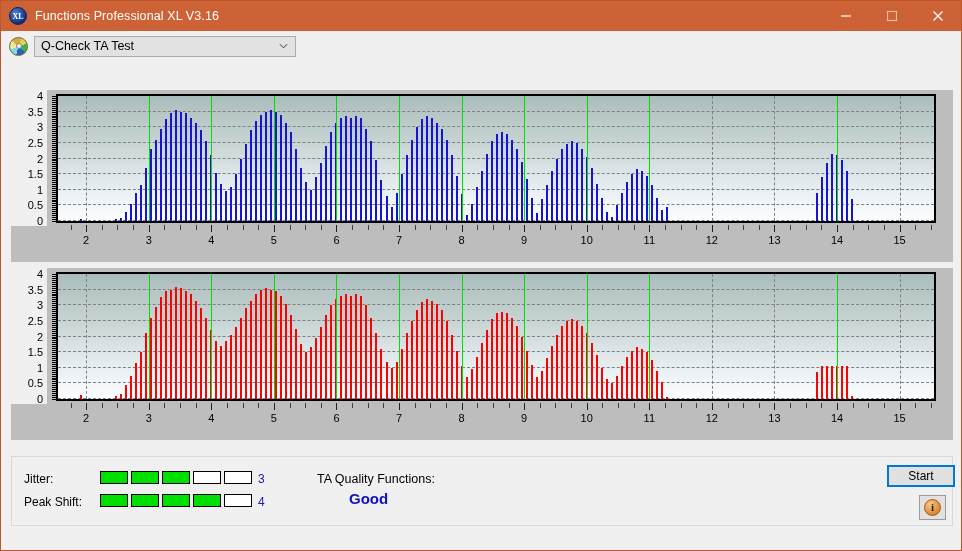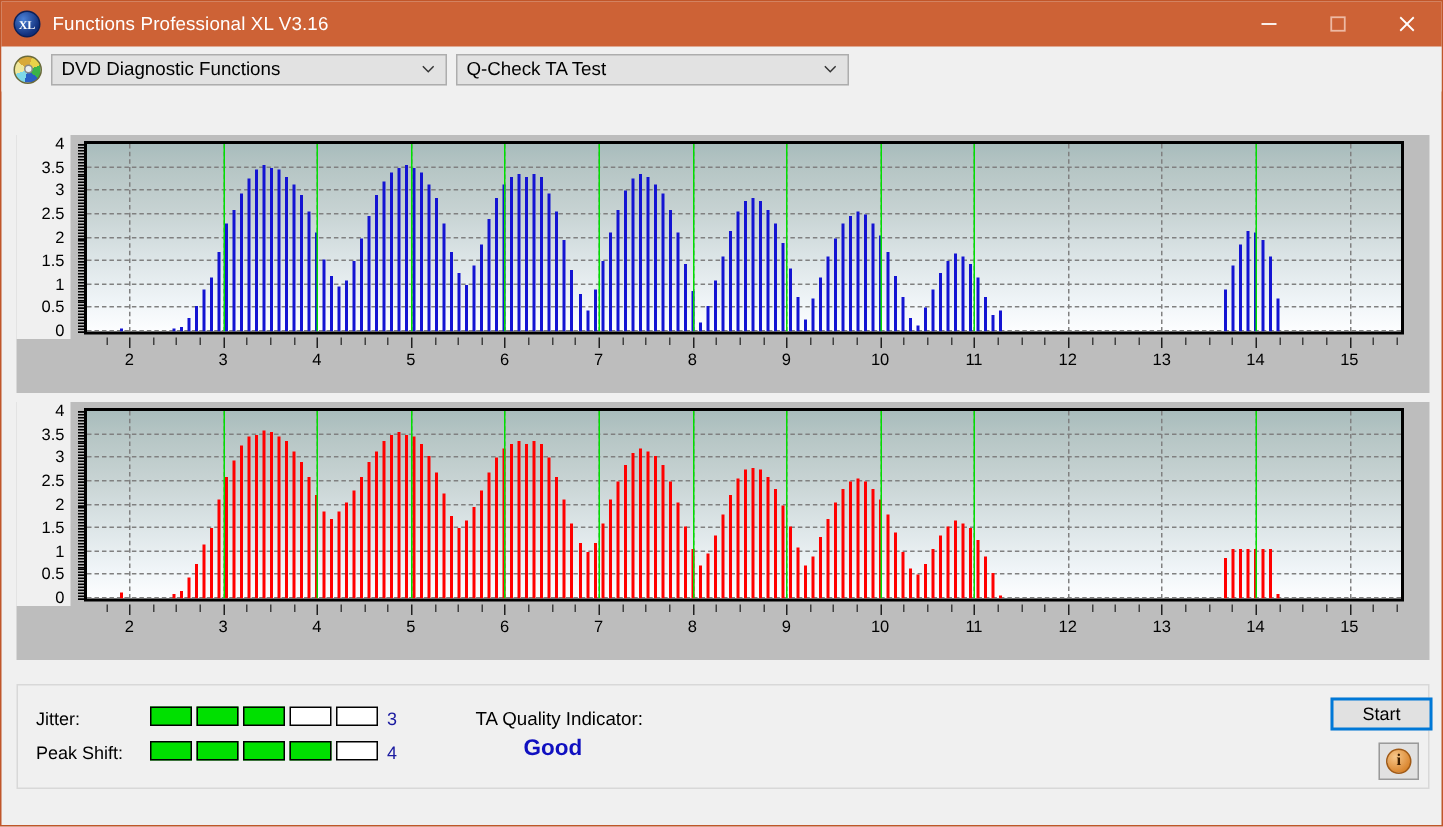--- a/index.html
+++ b/index.html
@@ -195,26 +195,20 @@
             <line x1="1.5" y1="1.5" x2="10.5" y2="10.5" stroke="#ffffff" stroke-width="1.2"></line>
             <line x1="10.5" y1="1.5" x2="1.5" y2="10.5" stroke="#ffffff" stroke-width="1.2"></line>
           </svg>
       </div>
     </div>
   </div>
 
 
   <div class="toolbar">
     <div class="disc-icon"></div>
-    <div class="combo" id="combo-function">
-      <span>DVD Diagnostic Functions</span>
-      <svg class="caret" viewBox="0 0 10 6">
-          <path d="M1 1 L5 5 L9 1" fill="none" stroke="#333" stroke-width="1.1"></path>
-        </svg>
-    </div>
     <div class="combo" id="combo-test">
       <span>Q-Check TA Test</span>
       <svg class="caret" viewBox="0 0 10 6">
           <path d="M1 1 L5 5 L9 1" fill="none" stroke="#333" stroke-width="1.1"></path>
         </svg>
     </div>
   </div>
 
   <div class="chart-panel" id="panel-top">
     <div class="chart-inner">
@@ -872,21 +866,21 @@
     <div class="lbl" style="left:12px;top:38px;">Peak Shift:</div>
     <div class="meter" id="meter-peak" style="left:88px;top:37px;">
         <div class="seg on"></div>
         <div class="seg on"></div>
         <div class="seg on"></div>
         <div class="seg on"></div>
         <div class="seg"></div>
       </div>
     <div class="meter-val" style="left:246px;top:38px;">4</div>
 
-    <div class="ta-label" style="left:305px;top:15px;">TA Quality Indicator:</div>
+    <div class="ta-label" style="left:305px;top:15px;">TA Quality Functions:</div>
     <div class="ta-value" style="left:337px;top:33px;">Good</div>
 
     <div class="start-btn">Start</div>
     <div class="info-btn">
       <div class="info-glyph">i</div>
     </div>
   </div>
 
 
 </div>

